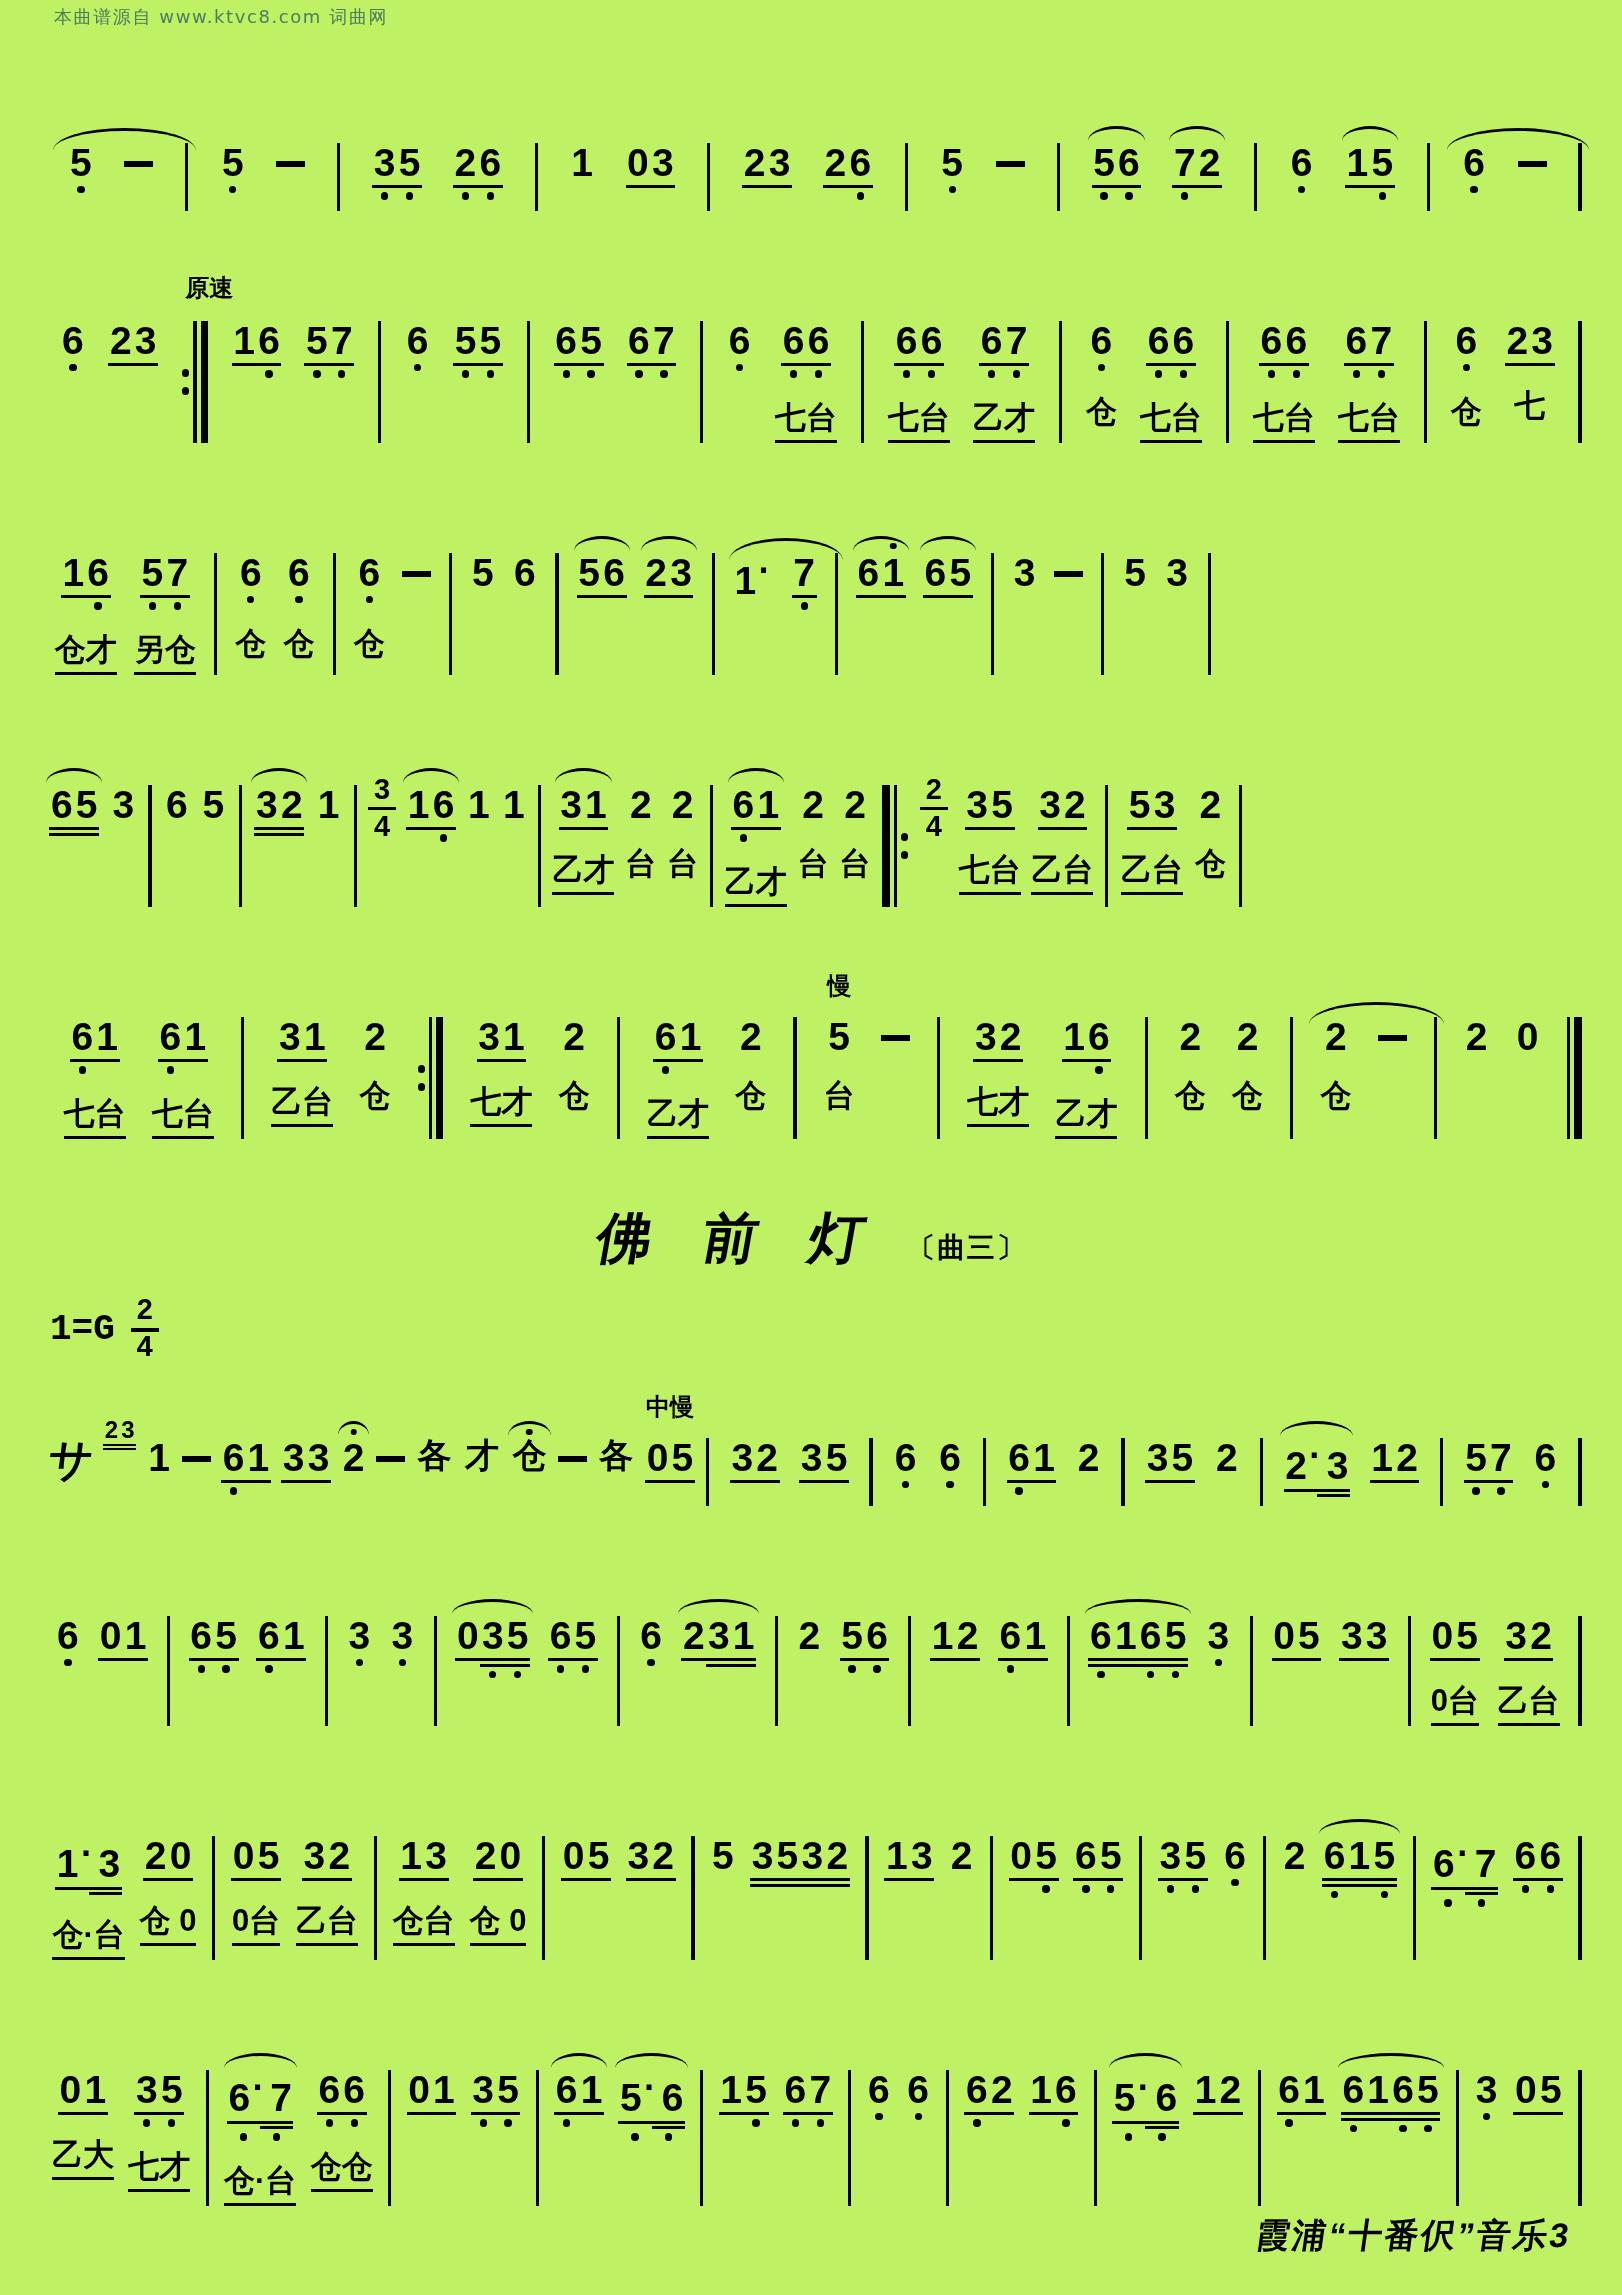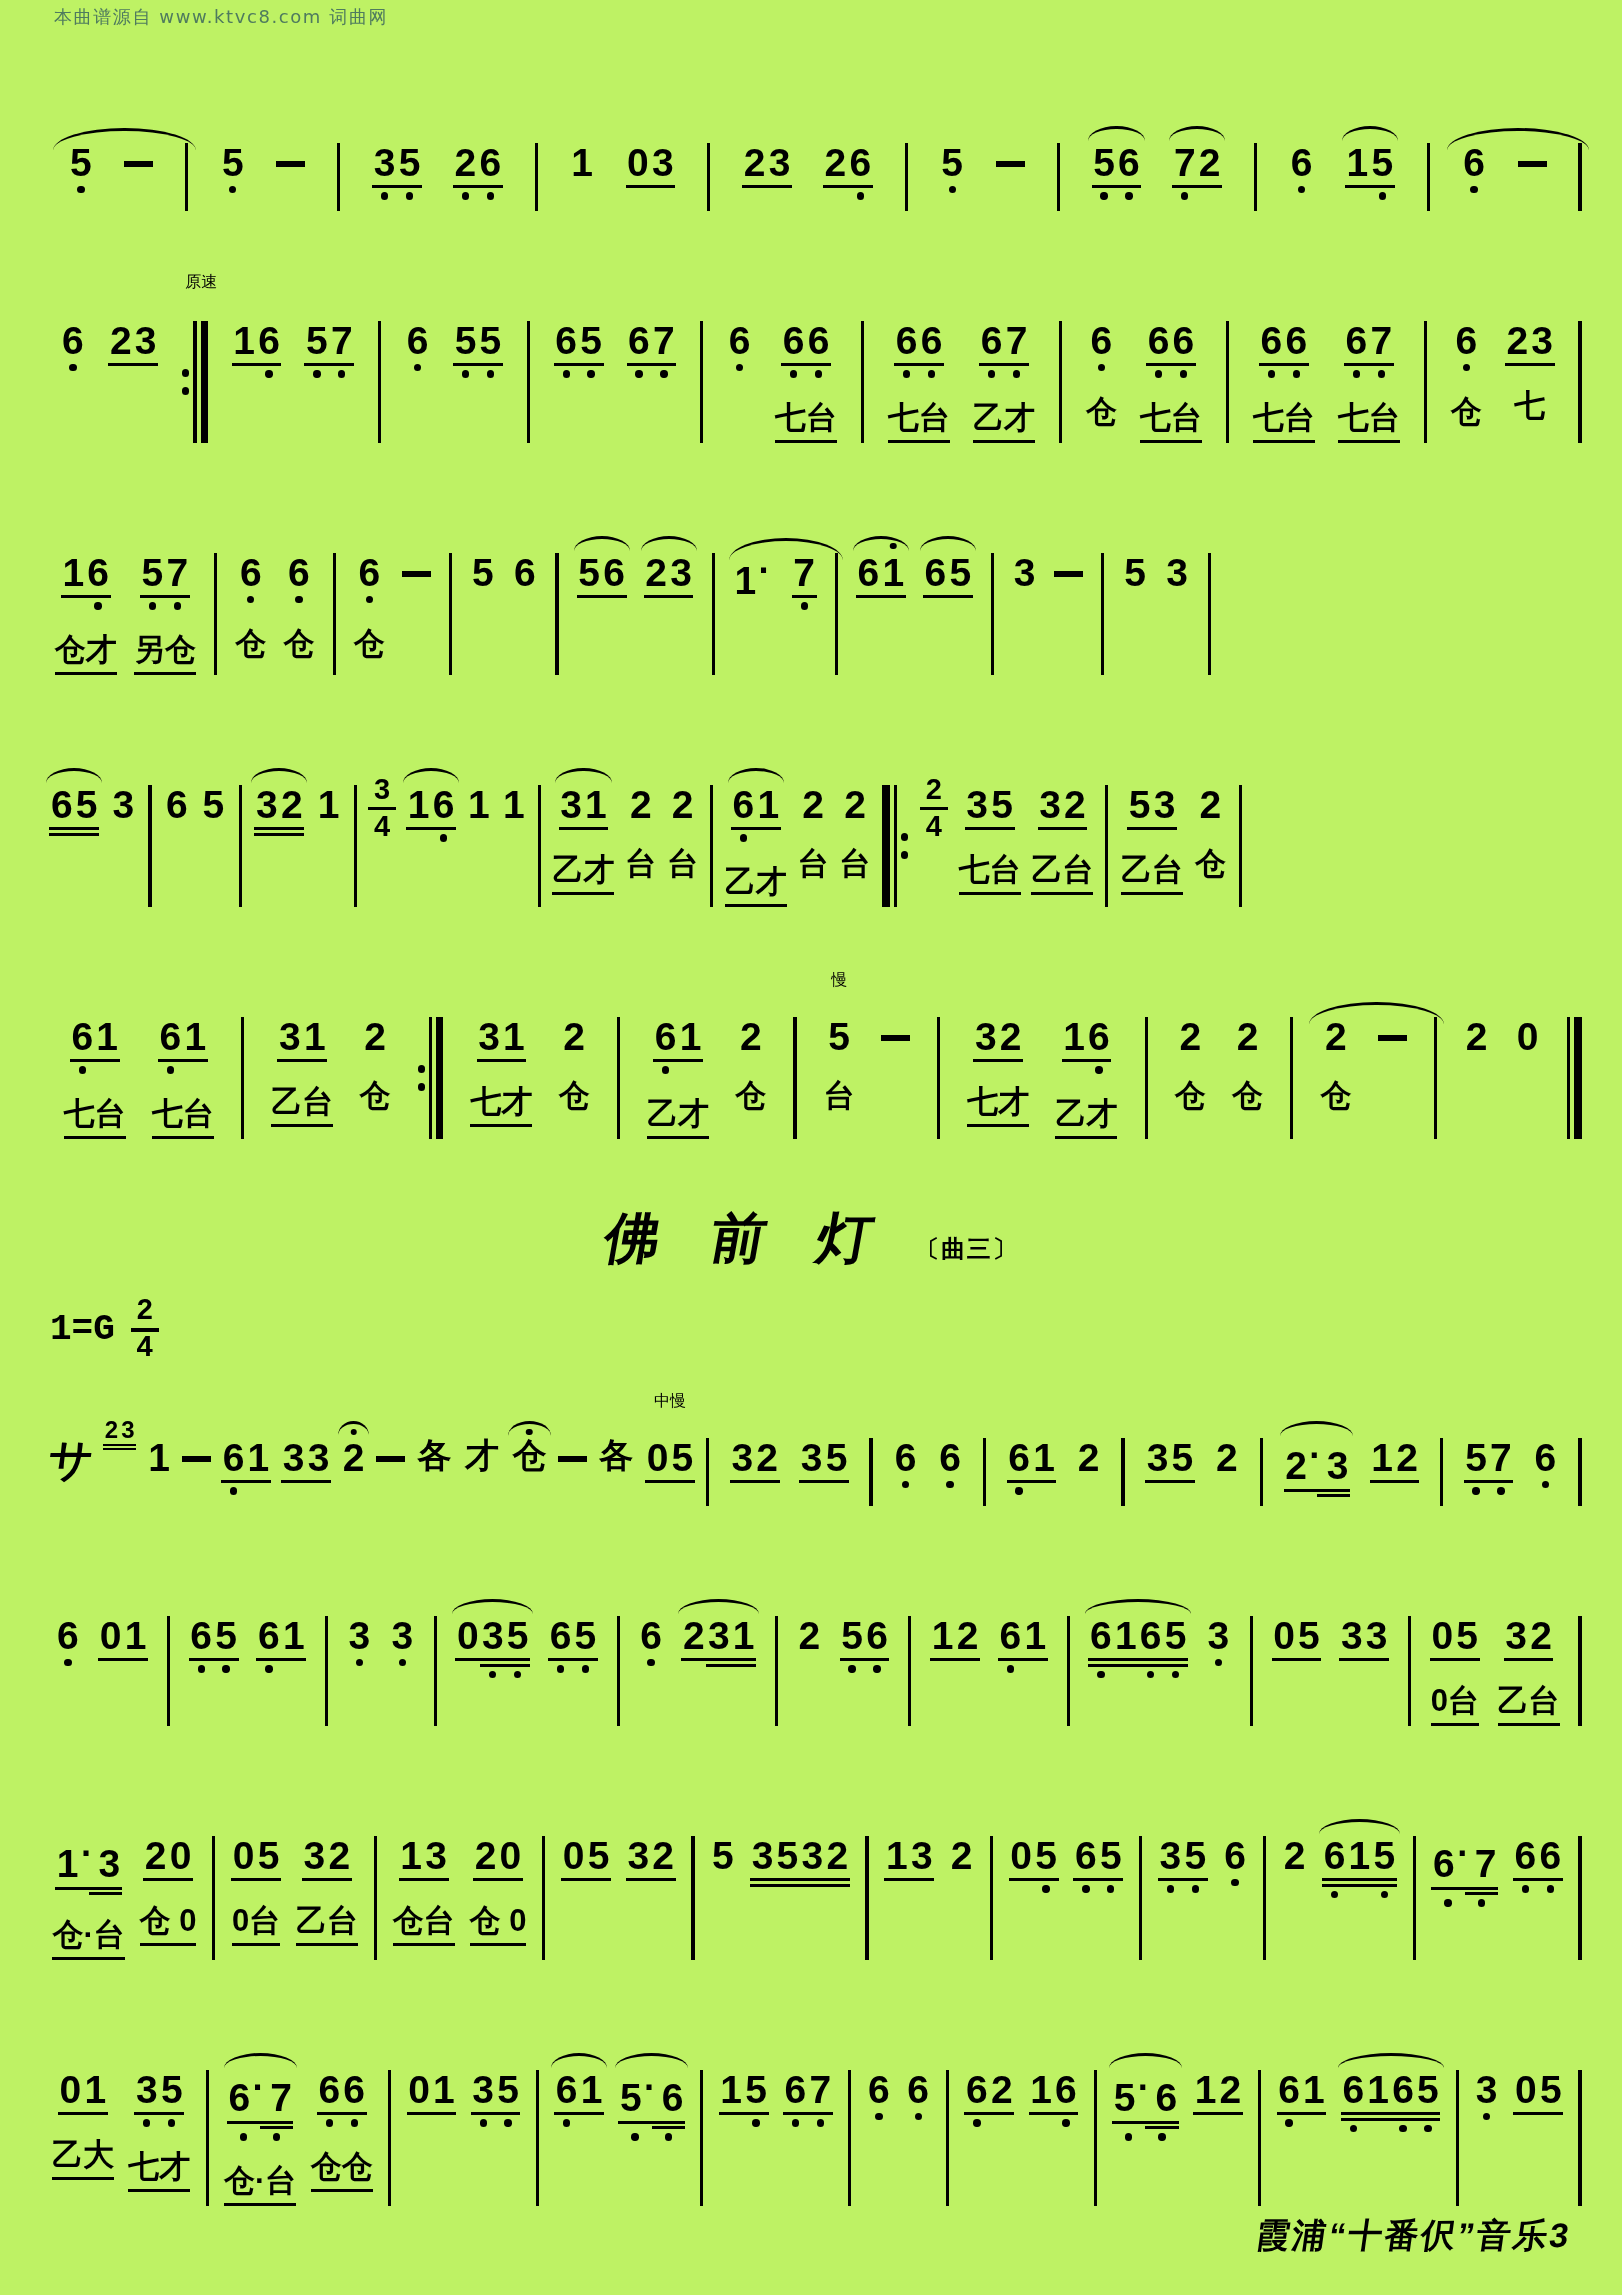--- a/index.html
+++ b/index.html
@@ -28,22 +28,22 @@
   .ulp i.on{background:#000;}
   .ldots{display:flex;width:100%;margin-top:4px;height:8px;}
   .ldots span{flex:1;display:flex;justify-content:center;}
   .ldots i{width:7.3px;height:7.3px;background:#000;border-radius:50%;}
   .arc{position:absolute;top:-17px;left:-3.2px;right:-3.2px;height:12px;border-top:3.2px solid #000;
        border-radius:50% 50% 0 0/100% 100% 0 0;}
   .fdot{position:absolute;top:-9px;left:50%;transform:translateX(-50%);width:6.5px;height:6.5px;
        background:#000;border-radius:50%;}
   .marc{position:absolute;top:-14.6px;left:10%;right:-9%;height:19.5px;border-top:3.2px solid #000;
        border-radius:50% 50% 0 0/100% 100% 0 0;}
-  .ann{position:absolute;top:-47px;left:50%;transform:translateX(-50%);font-size:16px;
-       font-weight:normal;white-space:nowrap;text-align:right;}
+  .ann{position:absolute;top:-47px;left:50%;transform:translateX(-50%);font-size:24px;
+       font-weight:bold;white-space:nowrap;text-align:right;}
   .dash{width:29px;height:5.7px;background:#000;margin-top:18px;}
   .bar{position:relative;align-self:stretch;display:flex;align-items:stretch;gap:4px;
        margin:0 2.4px;min-height:68px;}
   .bar i.line{display:block;width:3.2px;background:#000;}
   .bar i.line.thick{width:7.3px;}
   .bar .dots{display:flex;flex-direction:column;justify-content:center;gap:10.5px;}
   .bar .dots i{width:7.3px;height:7.3px;background:#000;border-radius:50%;}
   .bar .ann{left:3.2px;transform:none;top:-49px;}
   .ts{display:flex;flex-direction:column;align-items:center;font-weight:bold;font-size:29px;
       line-height:1;margin-top:-9.7px;}
@@ -51,21 +51,21 @@
   .sym{font-size:44px;font-weight:bold;line-height:1;transform:skewX(-8deg);padding-bottom:4.9px;}
   .smalltok{margin-top:-19.5px;}
   .g.small .nrow{font-size:24px;}
   .g.small .ul{height:2.4px;margin-top:1.6px;}
   .lyr{margin-top:24px;display:flex;flex-direction:column;align-items:center;}
   .ltext{font-size:31px;font-weight:bold;line-height:1.05;white-space:nowrap;}
   .lul{height:3.2px;background:#000;margin-top:4.9px;width:100%;}
   .title-row{text-align:center;margin:21px 0 3.2px;}
   .main-title{display:inline-block;font-size:55px;font-weight:bold;transform:skewX(-10deg);
       letter-spacing:18px;}
-  .title-sub{font-size:24px;font-weight:bold;margin-left:25px;letter-spacing:1.6px;text-align:center;}
+  .title-sub{font-size:28px;font-weight:bold;margin-left:25px;letter-spacing:1.6px;text-align:center;}
   .keysig{display:flex;align-items:center;gap:16px;margin:21px 0 28px 50px;font-family:Liberation Mono, monospace;}
   .keytext{font-size:36px;font-weight:bold;}
   .keysig .ts{margin-top:0;}
   .footer{position:absolute;right:52px;bottom:36px;font-size:34px;font-weight:bold;
       transform:skewX(-8deg);letter-spacing:2.4px;}
 </style>
 </head>
 <body>
 
 <div class="page">

